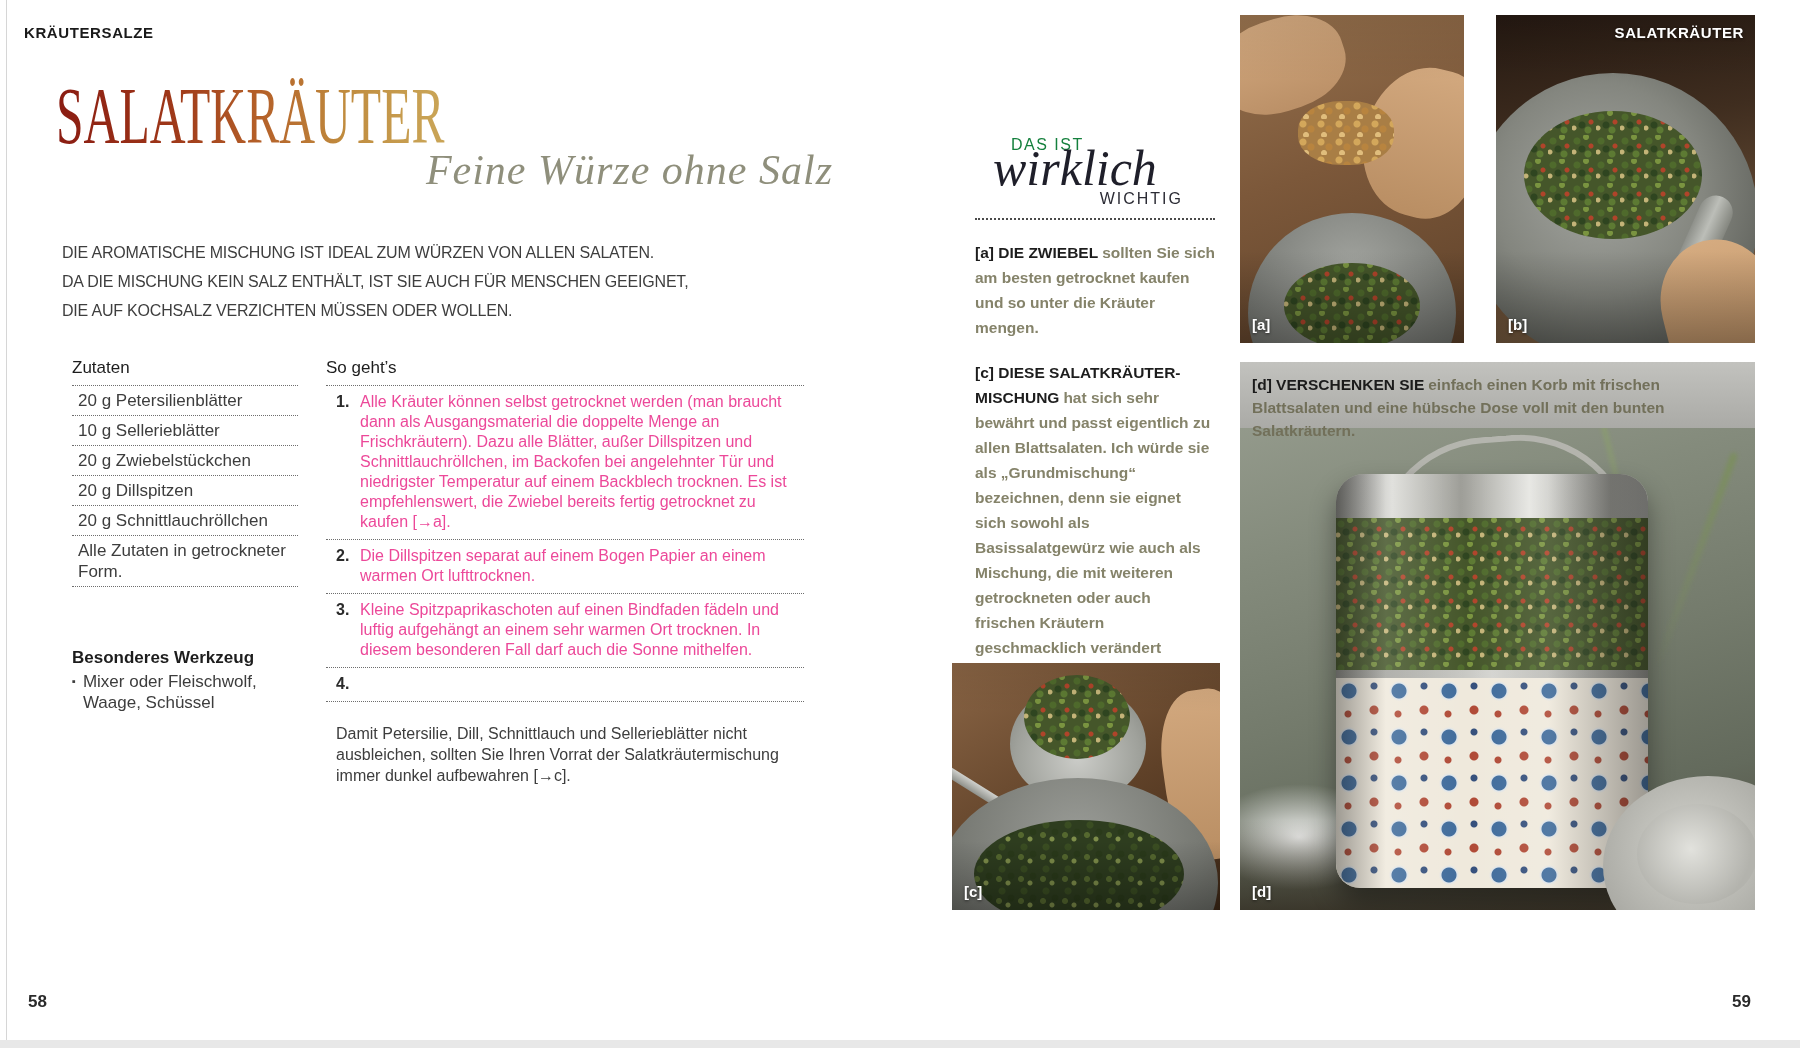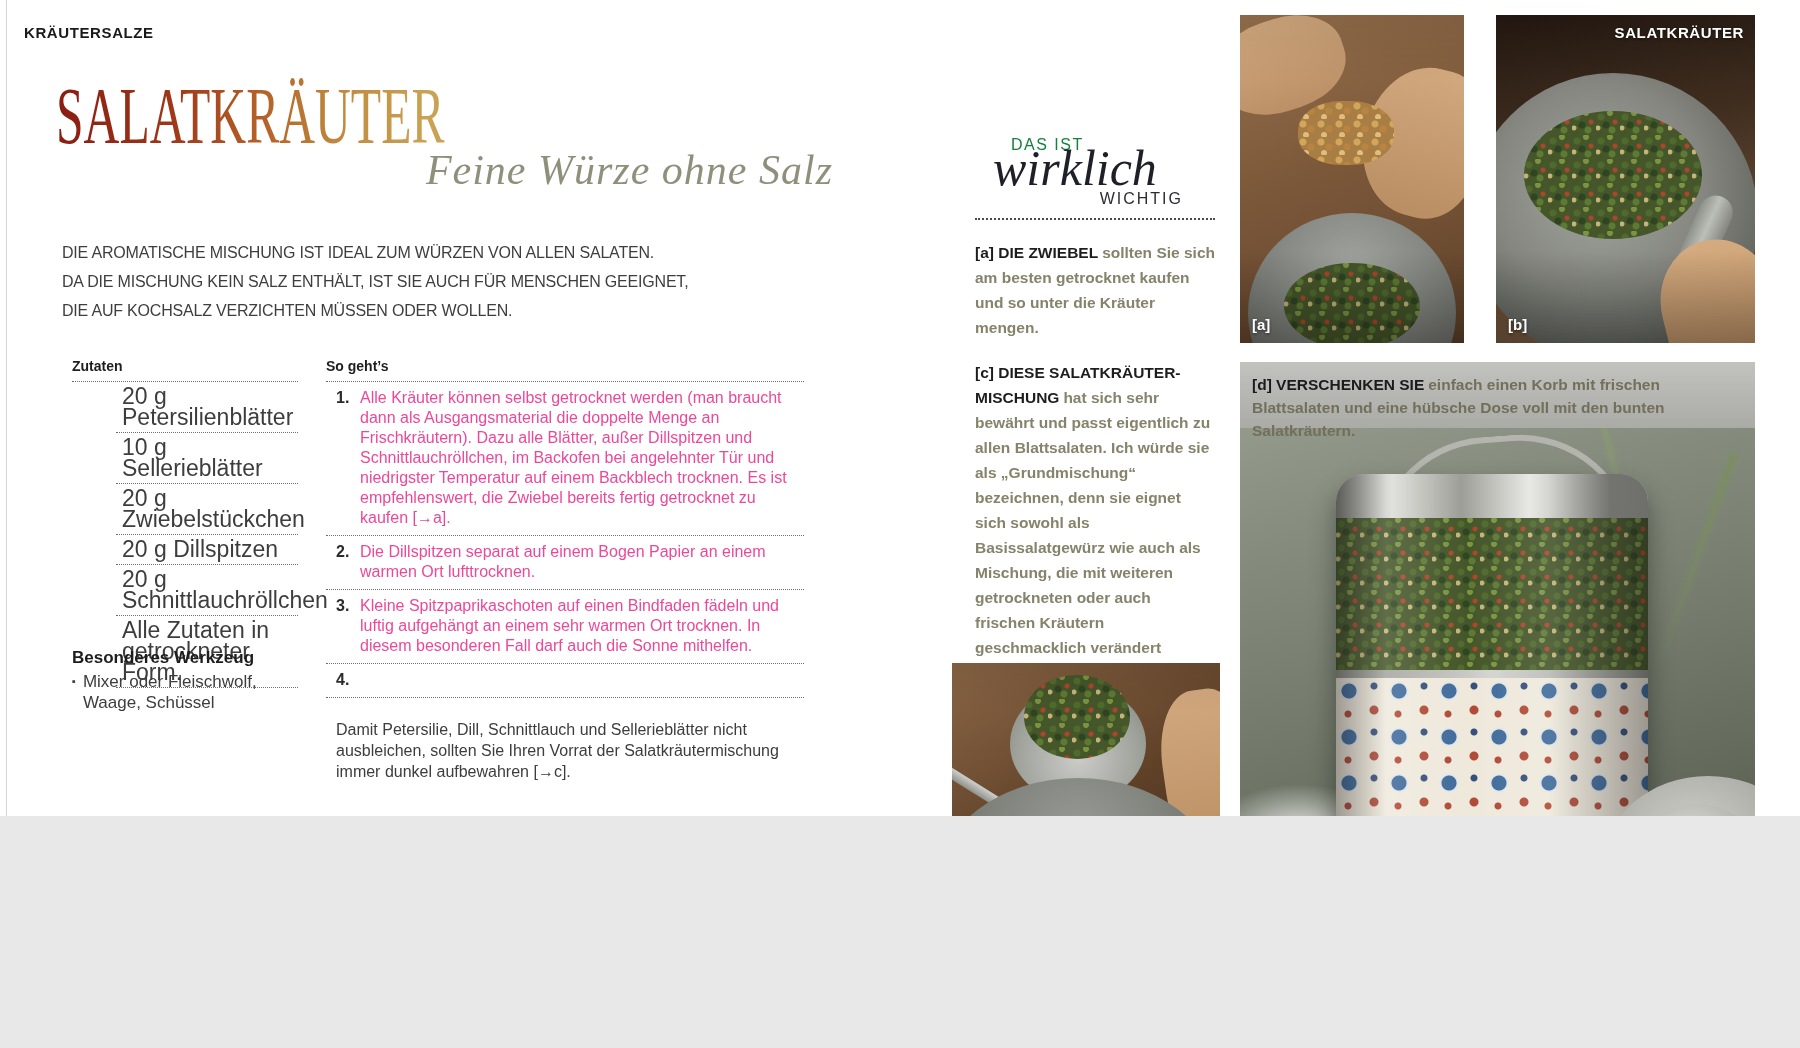--- a/index.html
+++ b/index.html
@@ -1,37 +1,37 @@
 <!DOCTYPE html>
 <html><head>
 <meta charset="utf-8">
 <style>
   html,body{margin:0;padding:0;background:#e8e8e8;}
-  .page{position:relative;width:1800px;height:816px;background:#ffffff;overflow:hidden;
+  .page{position:relative;width:1800px;height:1040px;background:#ffffff;overflow:hidden;
         font-family:"Liberation Sans",sans-serif;color:#3d3d3d;}
   .abs{position:absolute;}
 
   
   .hdr{font-size:15px;font-weight:bold;letter-spacing:.6px;color:#1a1a1a;}
   .pagenum{font-size:17px;font-weight:bold;color:#2a2a2a;}
 
   .title{left:56px;top:76px;font-family:"Liberation Serif",serif;font-weight:normal;
          font-size:80px;line-height:1;transform:scaleX(.62);transform-origin:left top;white-space:nowrap;
          background:linear-gradient(90deg,#8a1c12 0%,#9d3518 28%,#b45f28 52%,#c08b3e 74%,#c9a355 96%);
          -webkit-background-clip:text;background-clip:text;color:transparent;}
   .subtitle{left:58px;top:146px;width:775px;text-align:right;font-family:"Liberation Serif",serif;
             font-style:italic;font-size:42px;letter-spacing:1px;color:#8f8f7c;}
   .intro{left:62px;top:238px;font-size:16px;line-height:29px;letter-spacing:-.2px;
          color:#3e3e3e;white-space:pre-line;font-weight:bold;font-weight:normal;}
 
   
   .zutaten{left:72px;top:358px;width:226px;}
-  .colhead{font-size:14px;font-weight:bold;color:#1d1d1d;padding-bottom:7px;border-bottom:1px dotted #6e6e6e;}
+  .colhead{font-size:17px;font-weight:normal;color:#1d1d1d;padding-bottom:7px;border-bottom:1px dotted #6e6e6e;}
   .zutaten ul{list-style:none;margin:0;padding:0;}
-  .zutaten li{font-size:23px;line-height:21px;padding:4px 0 4px 6px;border-bottom:1px dotted #6e6e6e;margin-left:44px;}
+  .zutaten li{font-size:17px;line-height:21px;padding:4px 0 4px 6px;border-bottom:1px dotted #6e6e6e;}
 
   .tools{left:72px;top:648px;width:238px;}
   .tools .tl-head{font-size:17px;font-weight:bold;color:#1d1d1d;}
   .tools ul{list-style:none;margin:3px 0 0 0;padding:0;}
   .tools li{font-size:17px;line-height:21px;display:flex;gap:7px;}
   .tools .bullet{font-size:11px;line-height:21px;}
 
   
   .steps{left:326px;top:358px;width:478px;}
   .steps ol{list-style:none;margin:0;padding:0;}

